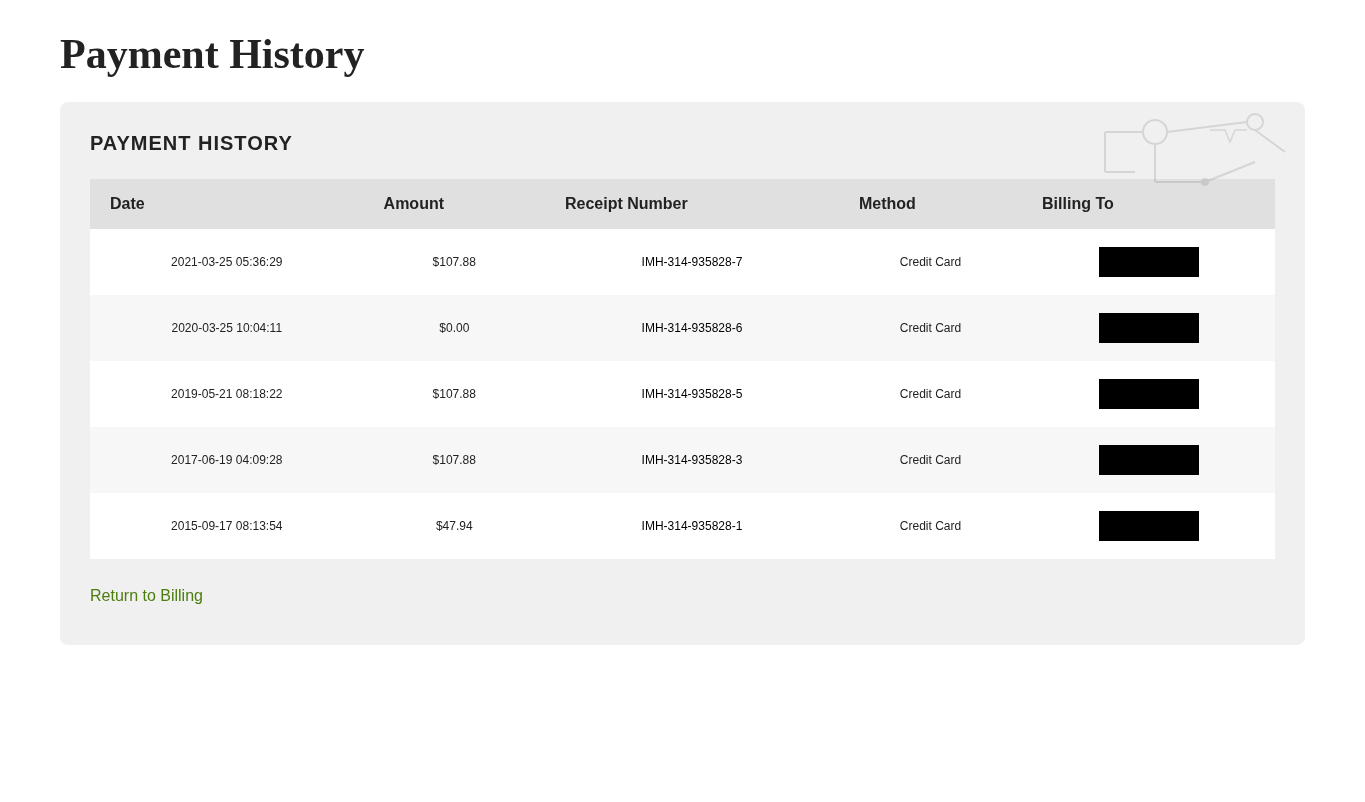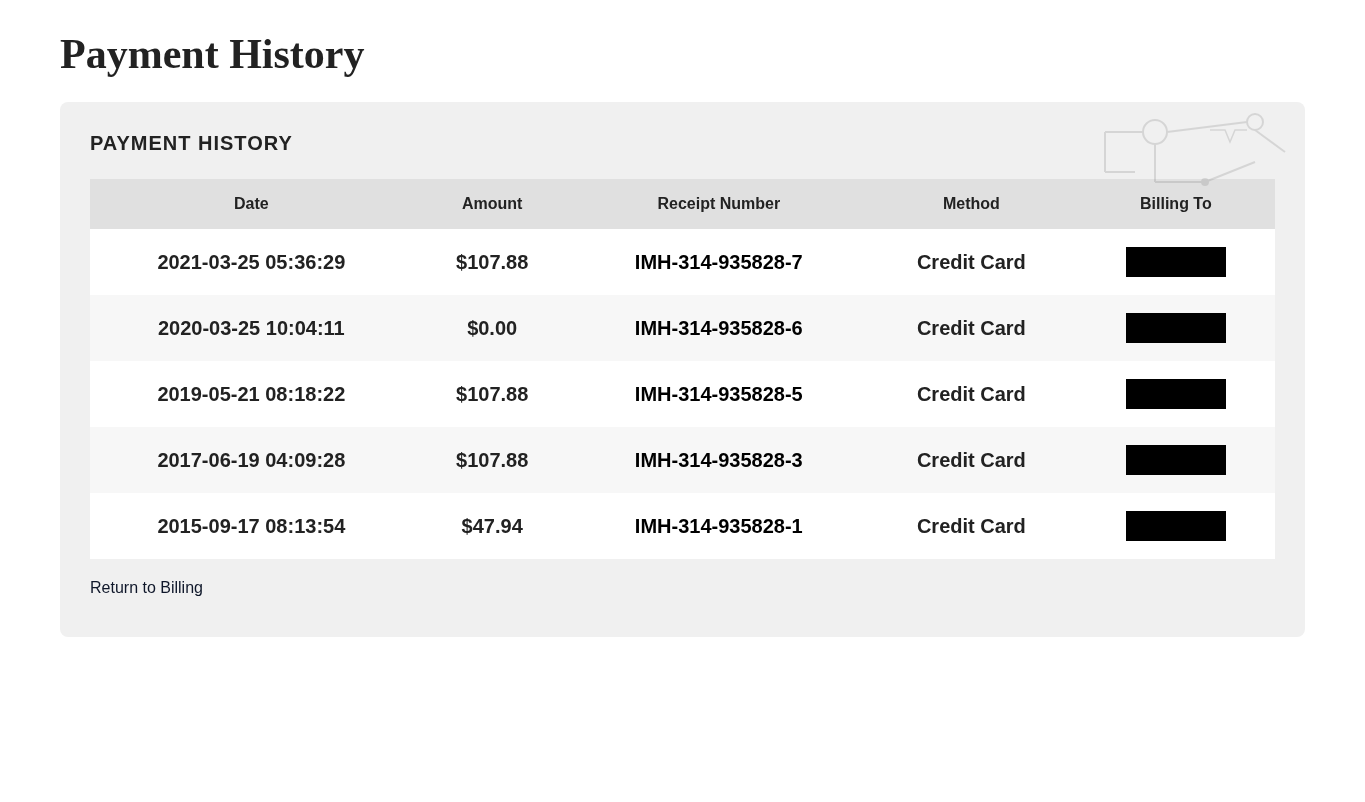--- a/index.html
+++ b/index.html
@@ -56,60 +56,59 @@
       background: #fff;
       font-family: Arial, sans-serif;
     }
 
     thead tr {
       background: #e0e0e0;
     }
 
     thead th {
       padding: 16px 20px;
-      text-align: center;
+      text-align: left;
       font-weight: bold;
       font-size: 16px;
       color: #222;
     }
 
     tbody tr {
       background: #fff;
     }
 
     tbody tr:nth-child(even) {
       background: #f7f7f7;
     }
 
     tbody td {
       padding: 18px 20px;
       text-align: center;
-      font-size: 20px;
+      font-size: 12px;
       color: #222;
-      font-weight: bold;
     }
 
     .receipt-link {
       color: #000000;
       text-decoration: none;
       cursor: pointer;
     }
 
     .billed-to-block {
       display: inline-block;
       background: #000;
       width: 100px;
       height: 30px;
       vertical-align: middle;
     }
 
     .return-link {
       display: inline-block;
-      margin-top: 20px;
-      color: #0f172a;
+      margin-top: 28px;
+      color: #4d7c0f;
       text-decoration: none;
       font-family: Arial, sans-serif;
       font-size: 16px;
       cursor: pointer;
     }
   </style>
 </head>
 <body>
 
 <h1 class="page-title">Payment History</h1>

